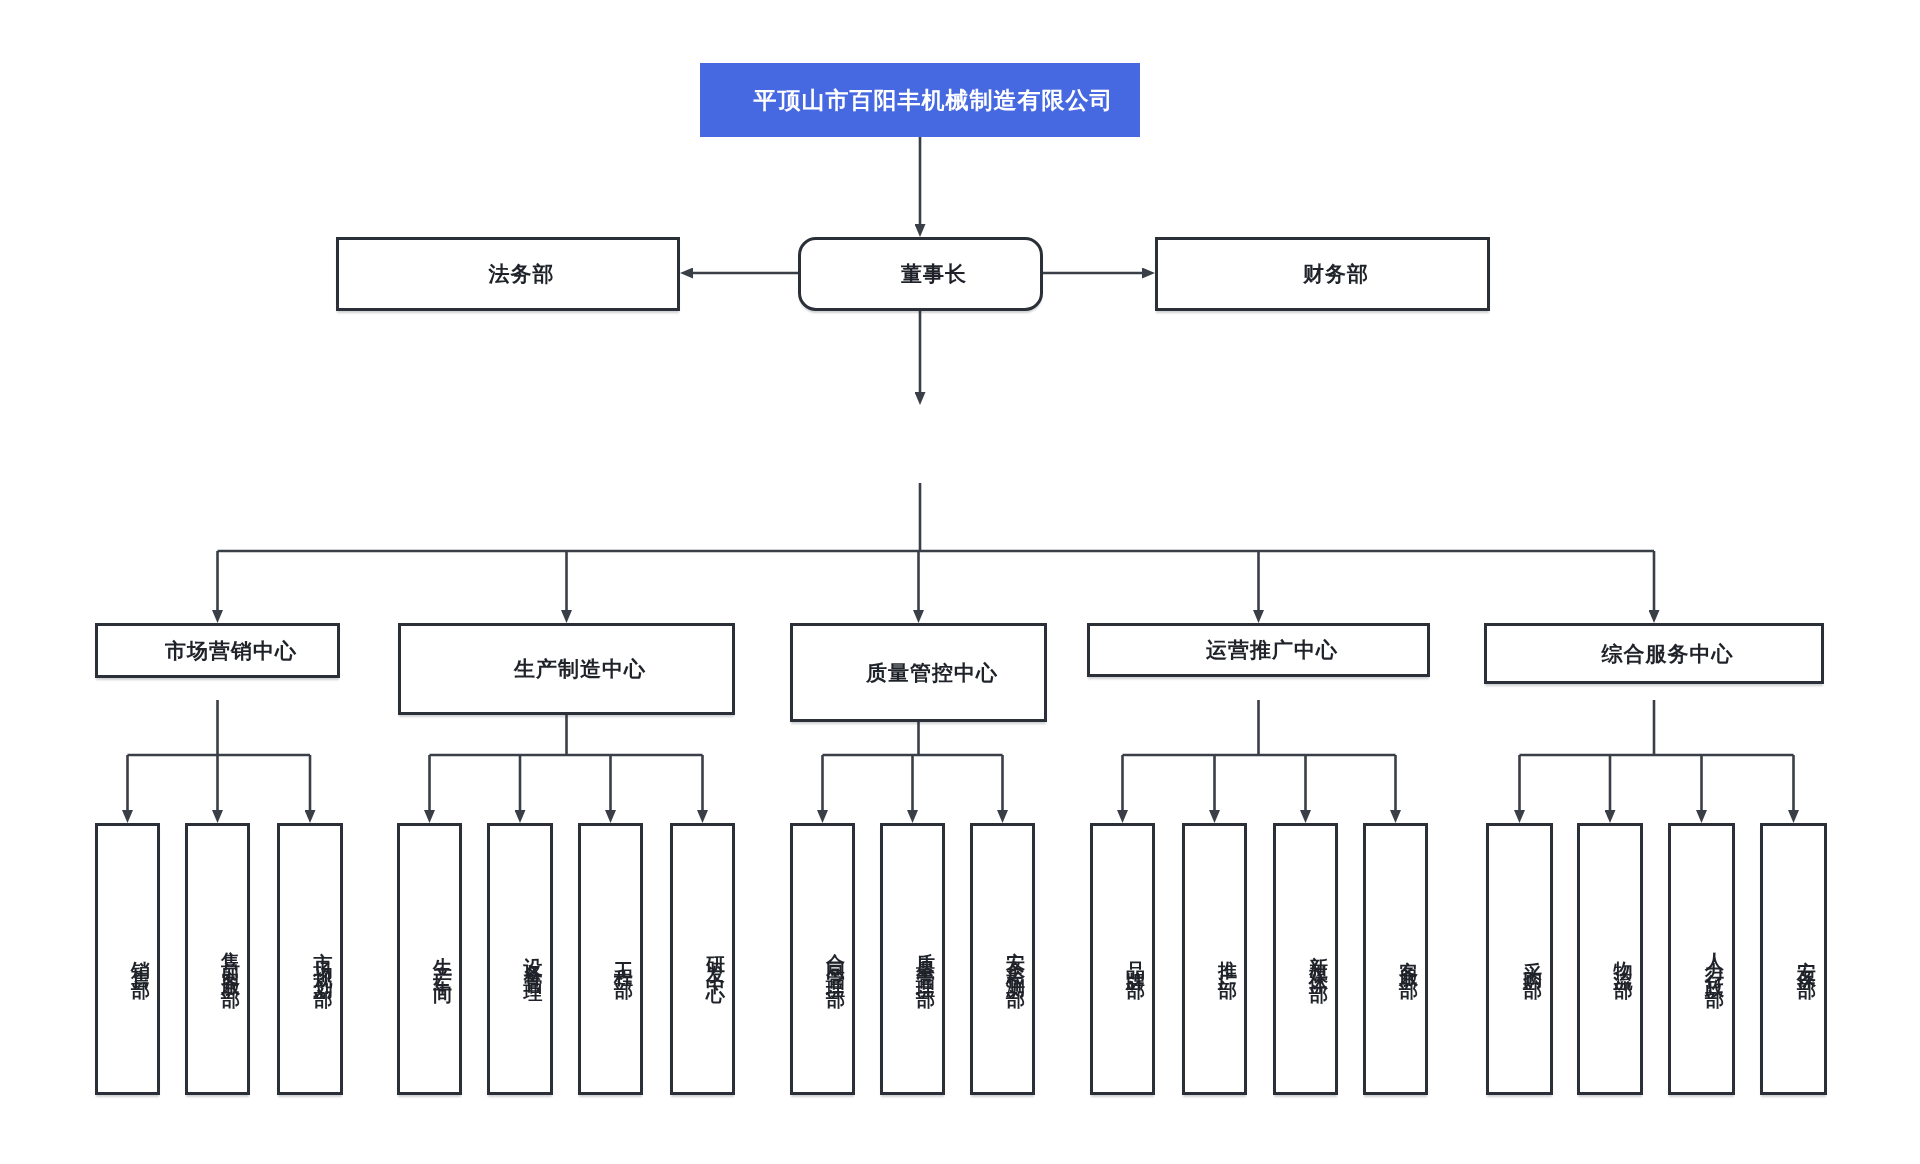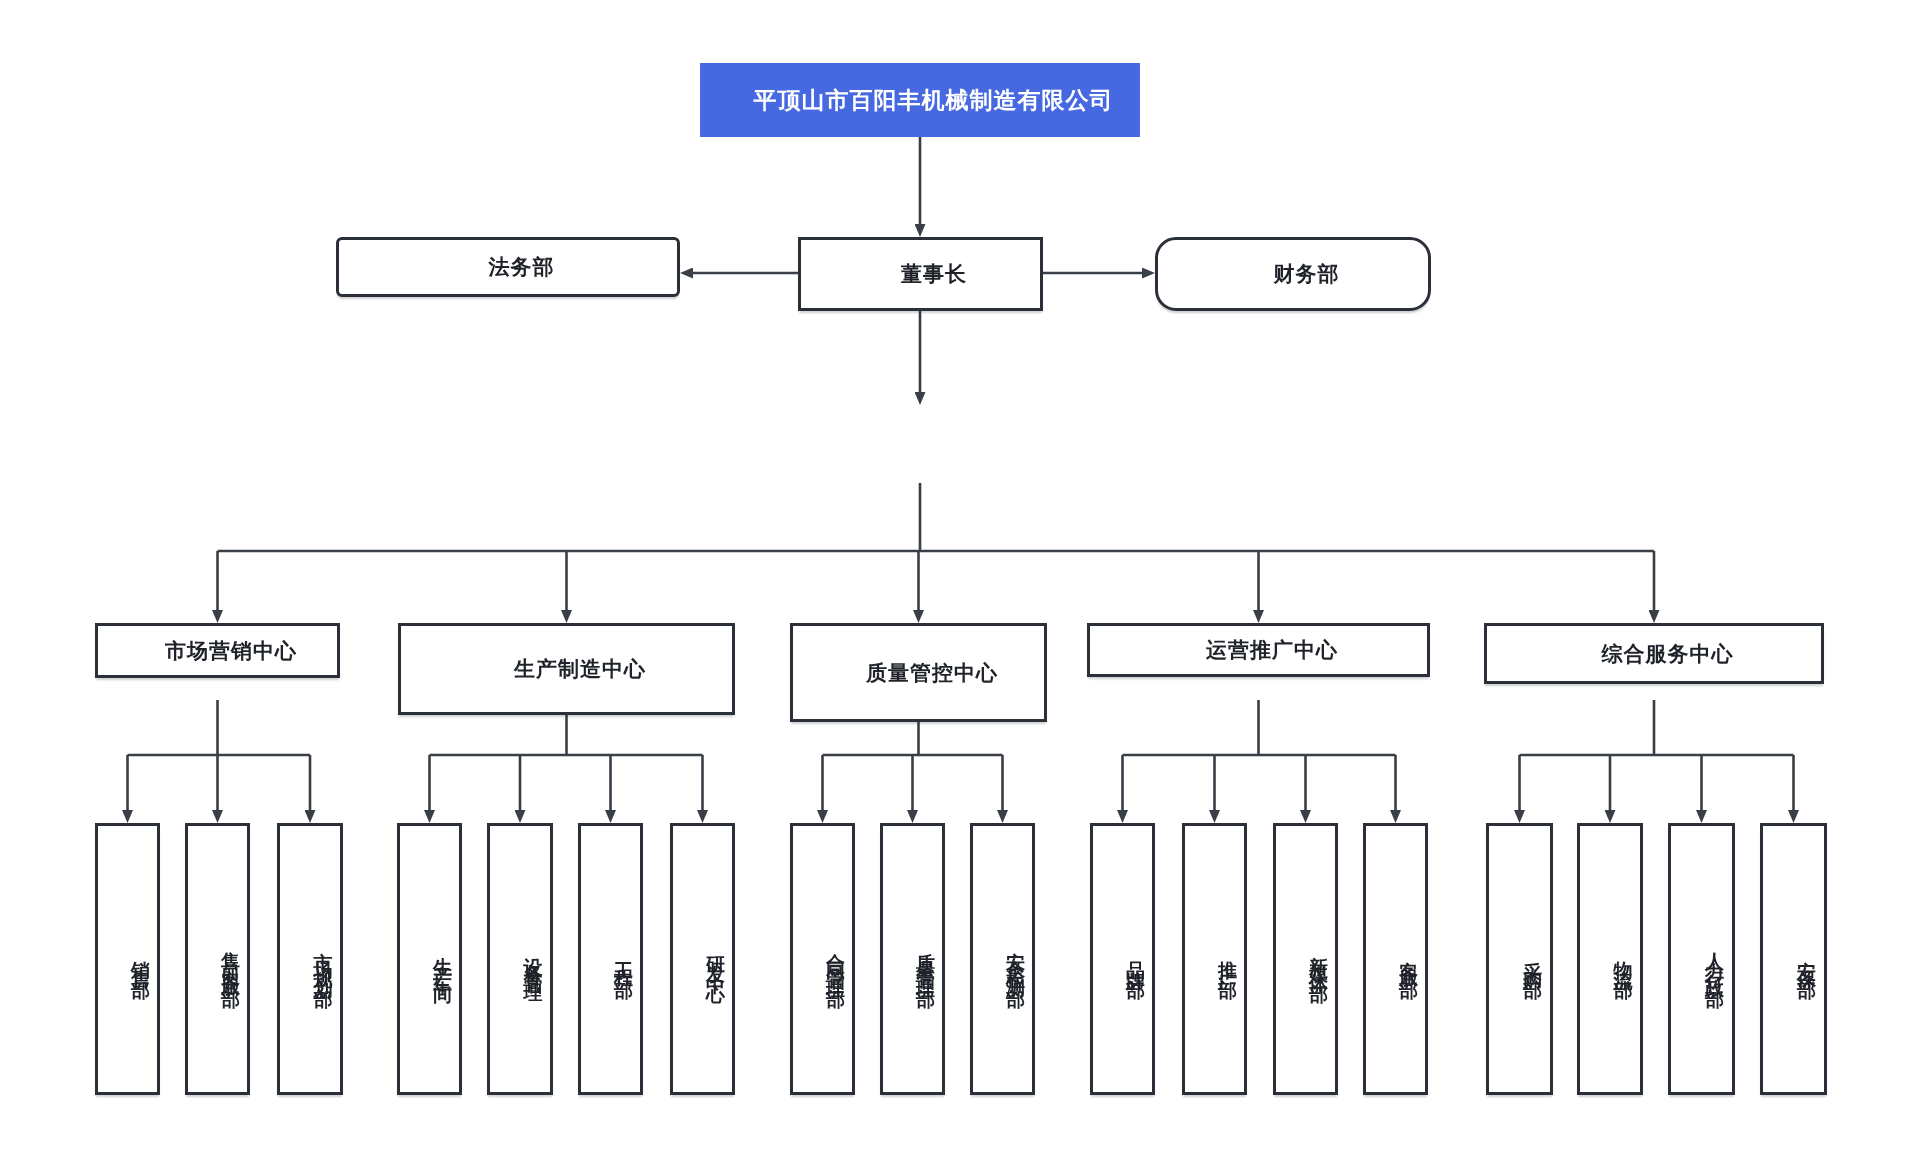--- a/index.html
+++ b/index.html
@@ -84,23 +84,23 @@
     <path d="M1654,700 V755"></path>
       <path d="M1519.5,755 H1793.5"></path>
     <path d="M1519.5,755 V811" marker-end="url(#arw)"></path>
     <path d="M1610,755 V811" marker-end="url(#arw)"></path>
     <path d="M1701.5,755 V811" marker-end="url(#arw)"></path>
     <path d="M1793.5,755 V811" marker-end="url(#arw)"></path>
   </svg>
 
   <div class="box root" style="left:700px;top:63px;width:440px;height:74px;">平顶山市百阳丰机械制造有限公司</div>
 
-  <div class="box" style="left:336px;top:237px;width:344px;height:60px;border-radius:6px;">法务部</div>
-  <div class="box" style="left:798px;top:237px;width:245px;height:74px;">董事长</div>
-  <div class="box" style="left:1155px;top:237px;width:276px;height:74px;border-radius:21px;">财务部</div>
+  <div class="box" style="left:336px;top:237px;width:344px;height:74px;">法务部</div>
+  <div class="box" style="left:798px;top:237px;width:245px;height:74px;border-radius:18px;">董事长</div>
+  <div class="box" style="left:1155px;top:237px;width:335px;height:74px;">财务部</div>
 
 
   <div class="box" style="left:95px;top:623px;width:245px;height:55px;">市场营销中心</div>
   <div class="box" style="left:398px;top:623px;width:337px;height:92px;">生产制造中心</div>
   <div class="box" style="left:790px;top:623px;width:257px;height:99px;">质量管控中心</div>
   <div class="box" style="left:1087px;top:623px;width:343px;height:54px;">运营推广中心</div>
   <div class="box" style="left:1484px;top:623px;width:340px;height:61px;">综合服务中心</div>
 
   <div class="box leaf" style="left:95px;top:823px;width:65px;height:272px;">
     <span>销售部</span>

